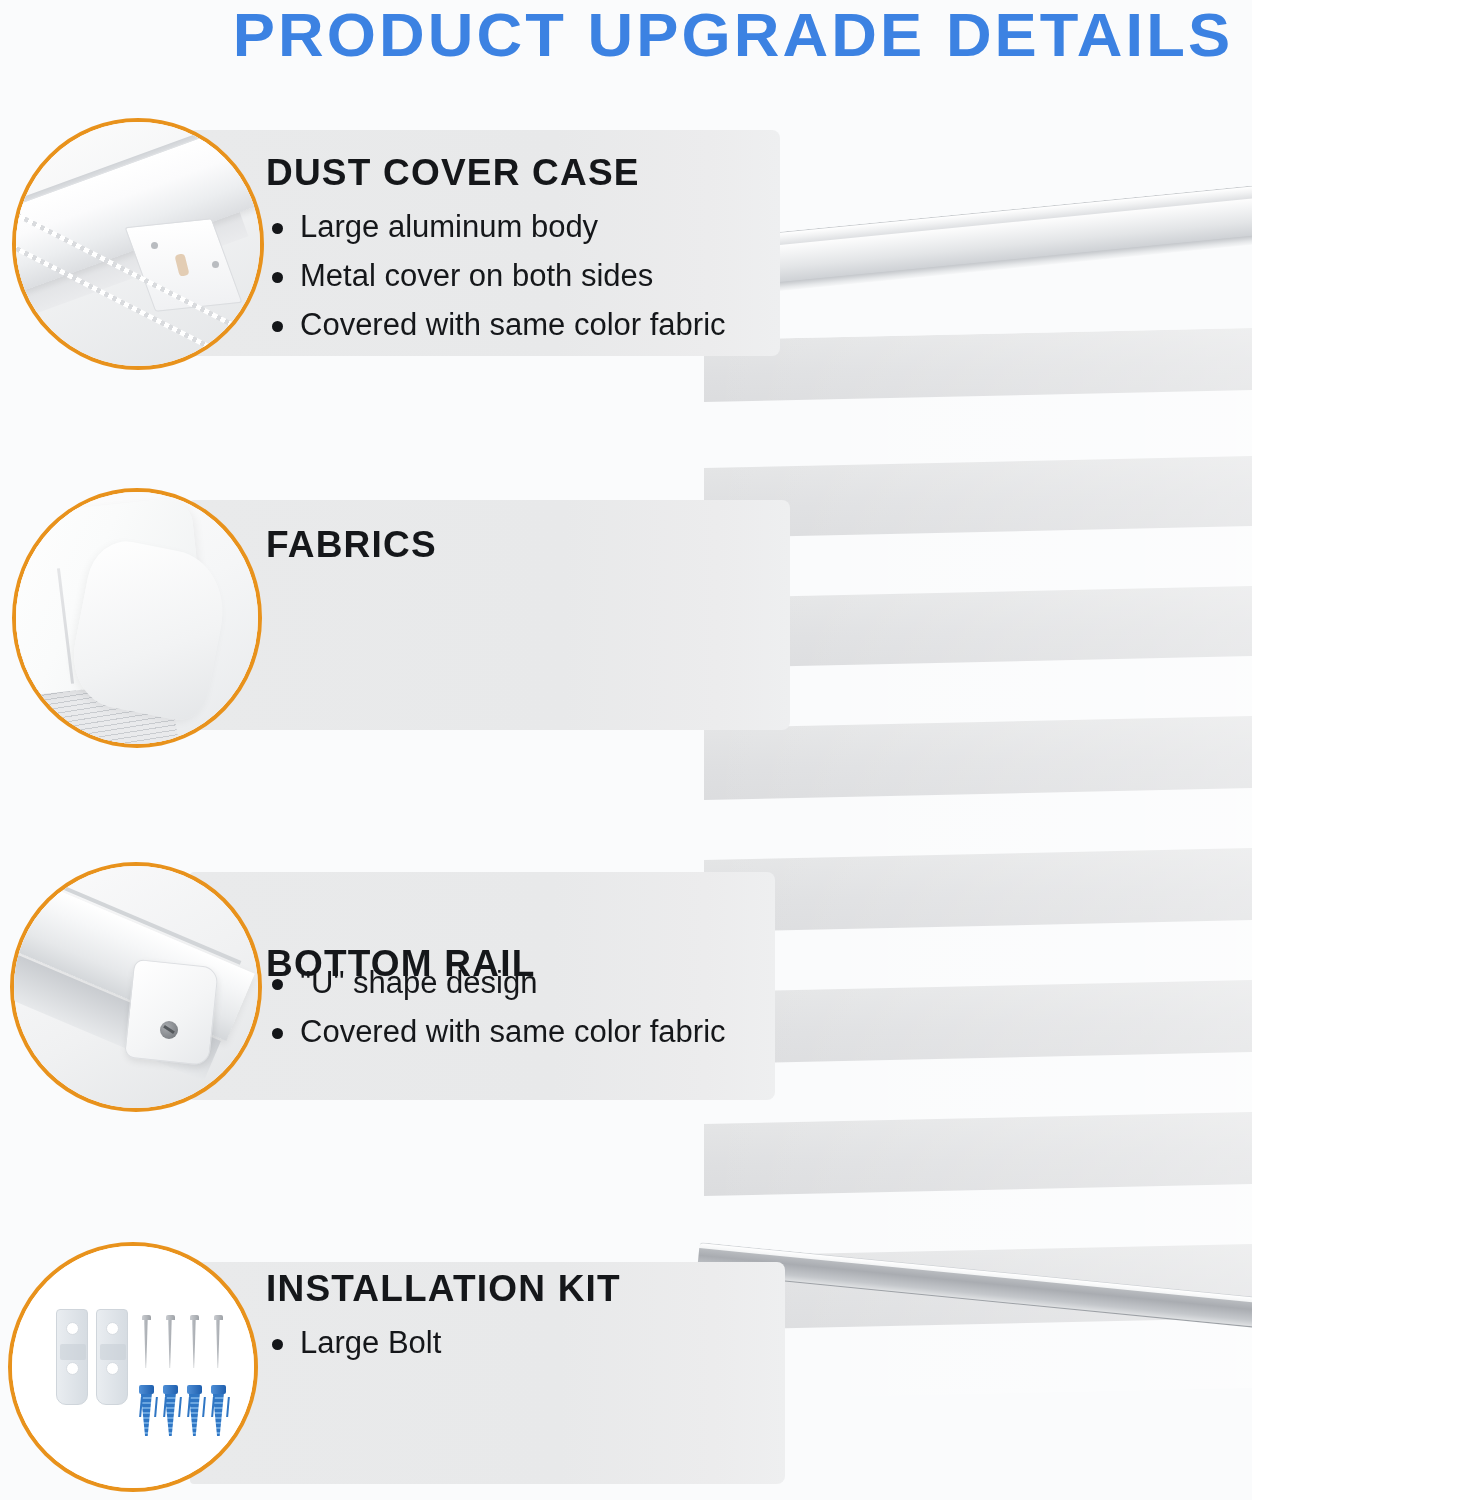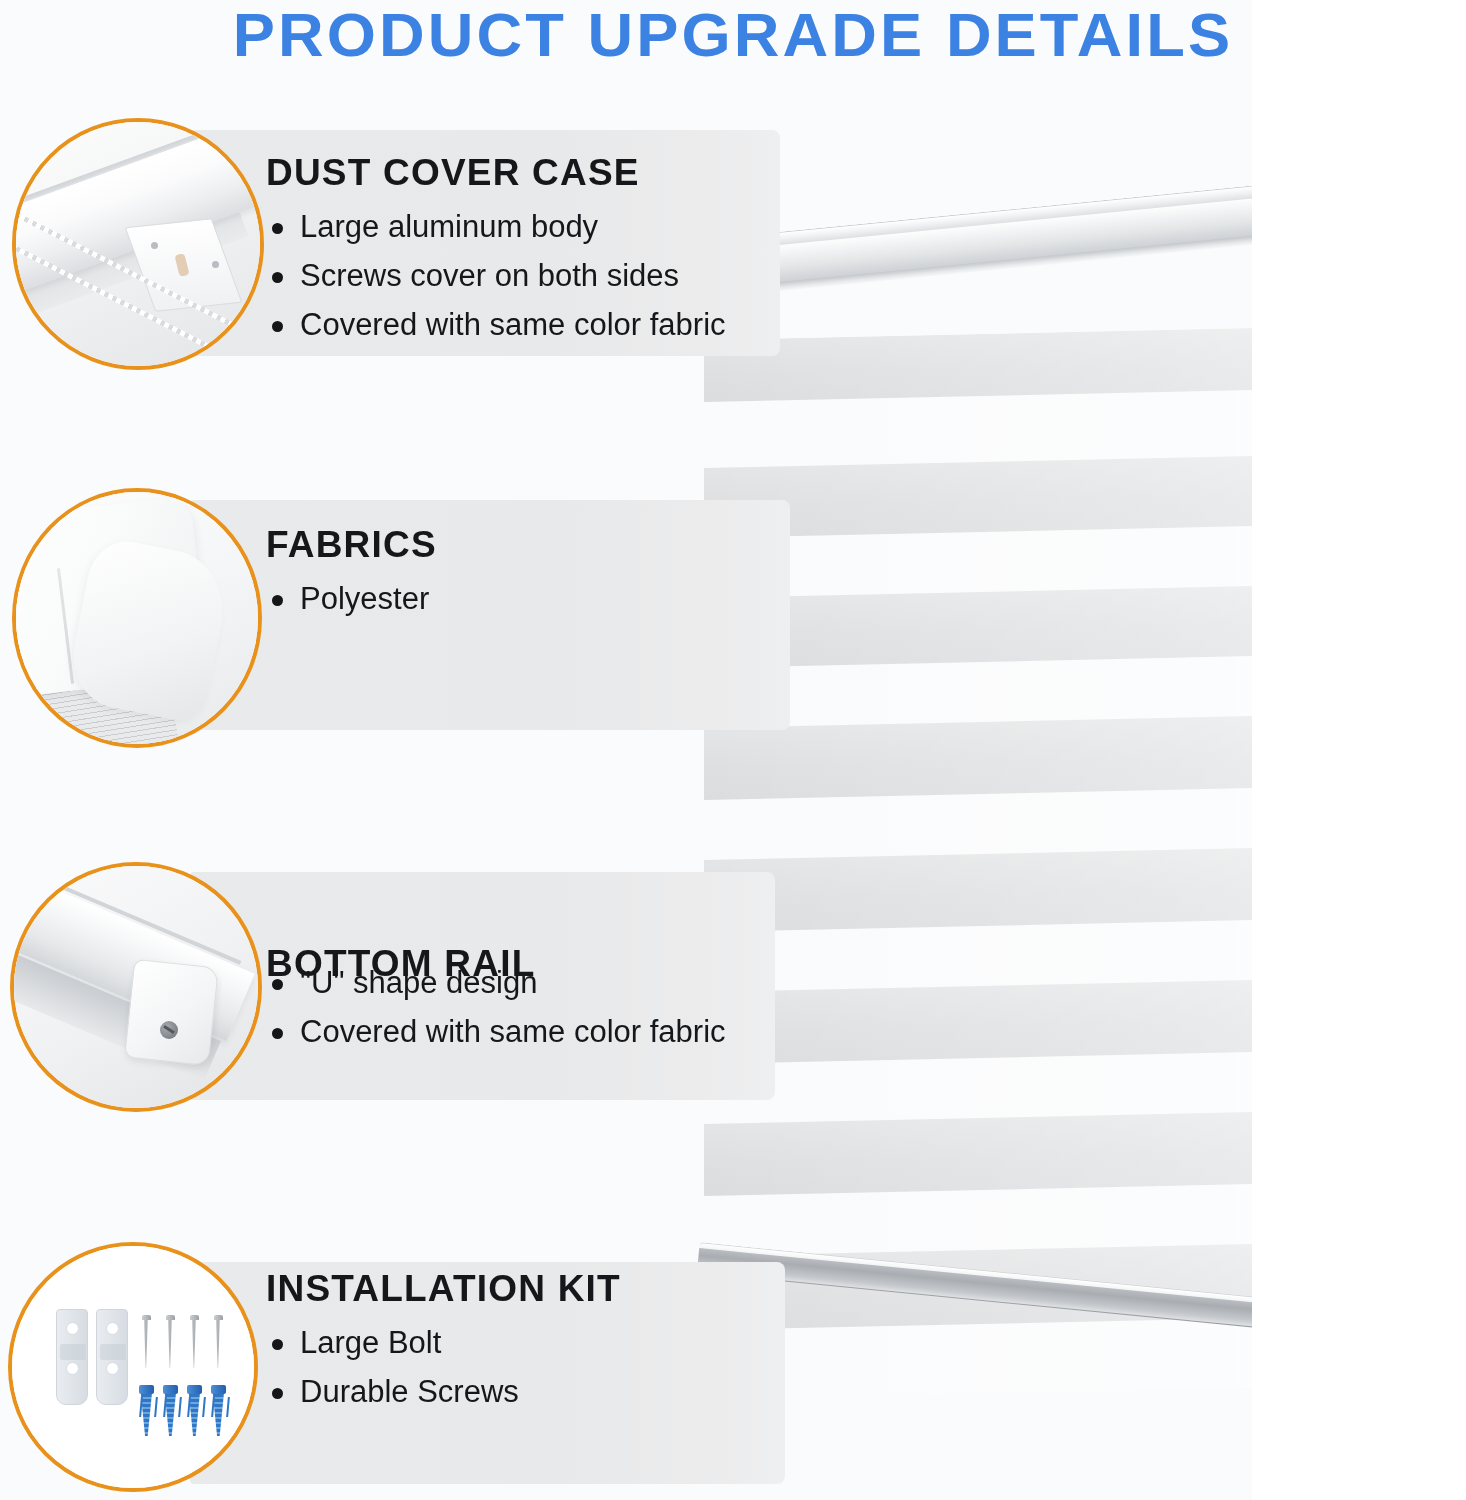--- a/index.html
+++ b/index.html
@@ -428,21 +428,21 @@
     </div>
   </div>
 
   <div class="section">
     <div class="panel" style="left:190px;top:130px;width:590px;height:226px;"></div>
 
     <div class="panel-title" style="left:266px;top:152px;">DUST COVER CASE</div>
 
     <ul class="bullets" style="left:266px;top:202px;">
       <li>Large aluminum body</li>
-      <li>Screws cover on both sides</li>
+      <li>Metal cover on both sides</li>
       <li>Covered with same color fabric</li>
     </ul>
 
     <div class="bubble" style="left:12px;top:118px;width:252px;height:252px;">
       <div class="bubble-inner">
         <div class="b1-bg"></div>
         <div class="b1-shadow"></div>
         <div class="b1-groove"></div>
         <div class="b1-case"></div>
         <div class="b1-endcap"></div>
@@ -454,21 +454,20 @@
       </div>
     </div>
   </div>
 
   <div class="section">
     <div class="panel" style="left:190px;top:500px;width:600px;height:230px;"></div>
 
     <div class="panel-title" style="left:266px;top:524px;">FABRICS</div>
 
     <ul class="bullets" style="left:266px;top:574px;">
-      <li>Polyester</li>
     </ul>
 
     <div class="bubble" style="left:12px;top:488px;width:250px;height:260px;">
       <div class="bubble-inner">
         <div class="b2-bg"></div>
         <div class="b2-mesh"></div>
         <div class="b2-roll1"></div>
         <div class="b2-roll2"></div>
         <div class="b2-edge"></div>
       </div>
@@ -497,21 +496,20 @@
     </div>
   </div>
 
   <div class="section">
     <div class="panel" style="left:190px;top:1262px;width:595px;height:222px;"></div>
 
     <div class="panel-title" style="left:266px;top:1268px;">INSTALLATION KIT</div>
 
     <ul class="bullets" style="left:266px;top:1318px;">
       <li>Large Bolt</li>
-      <li>Durable Screws</li>
     </ul>
 
     <div class="bubble" style="left:8px;top:1242px;width:250px;height:250px;">
       <div class="bubble-inner">
         <div class="b4-bg"></div>
         <div class="kit">
           <div class="bracket" style="left:10px;">
             <div class="tab"></div>
           </div>
           <div class="bracket" style="left:50px;">

